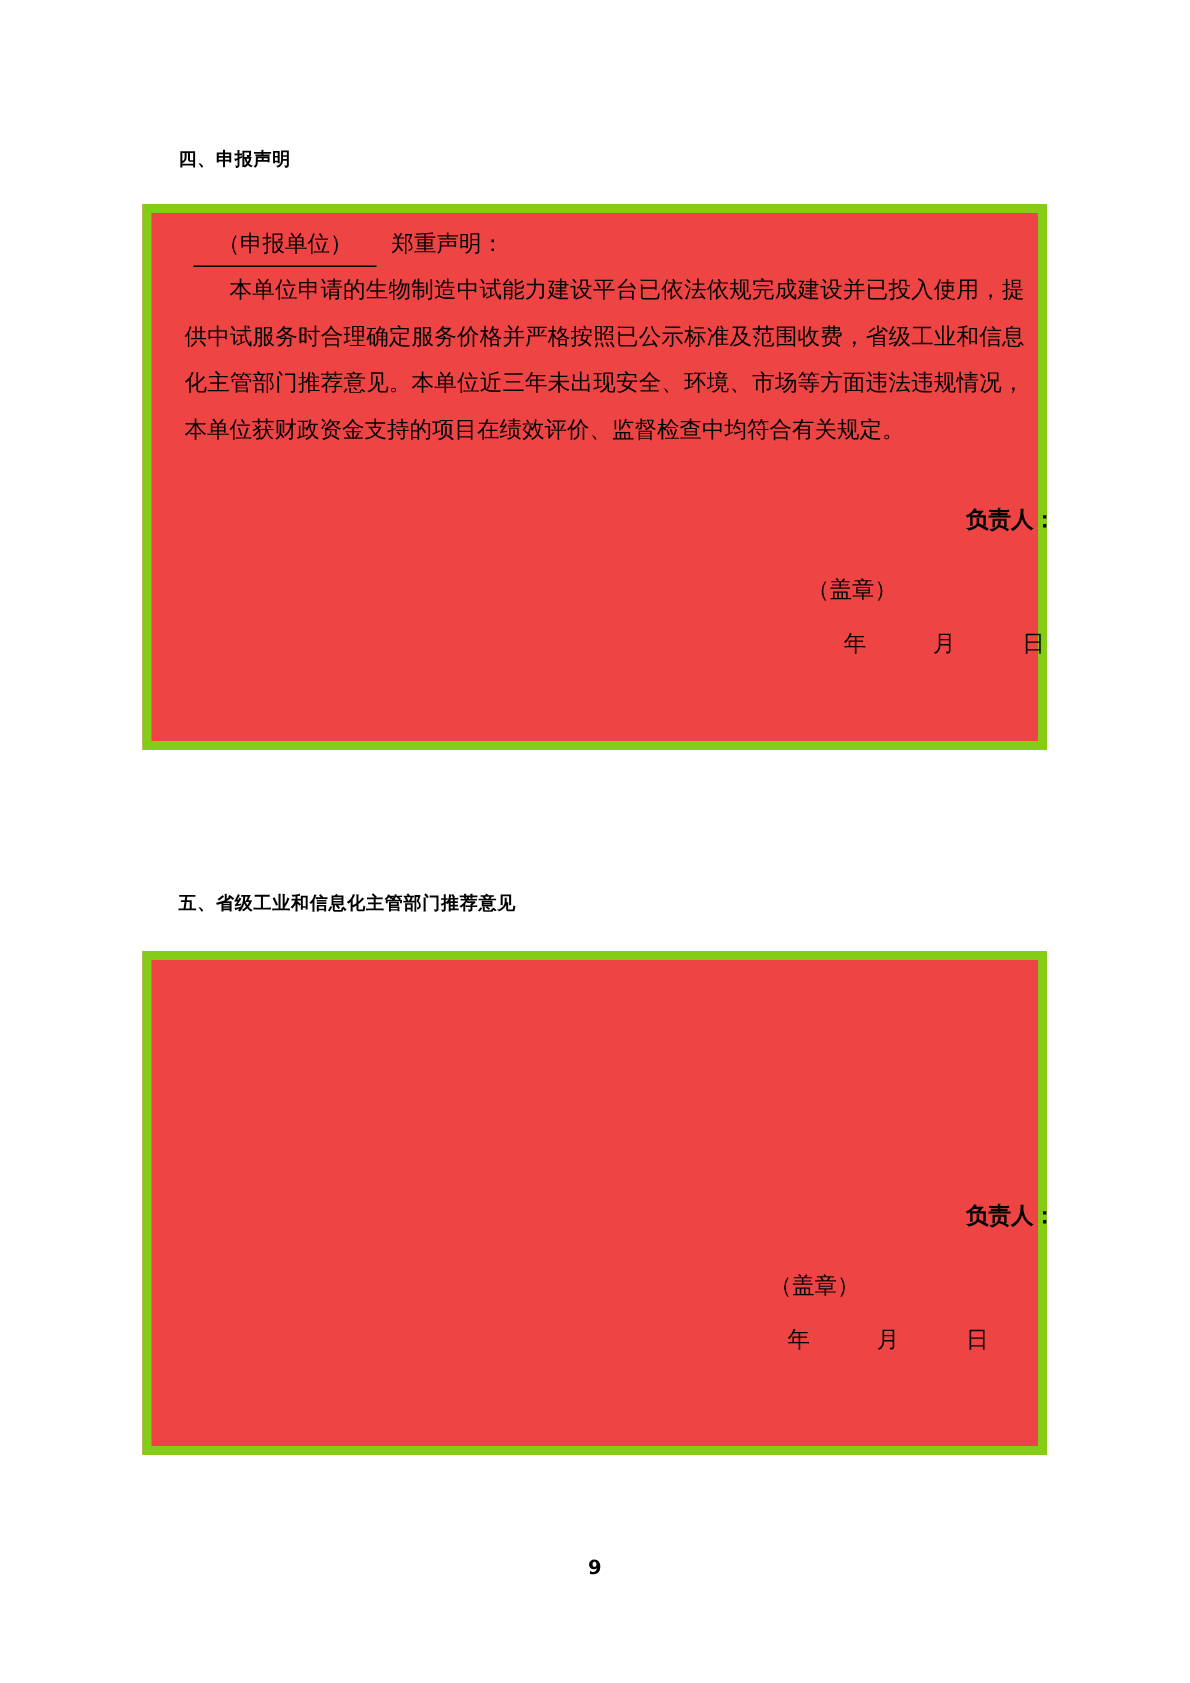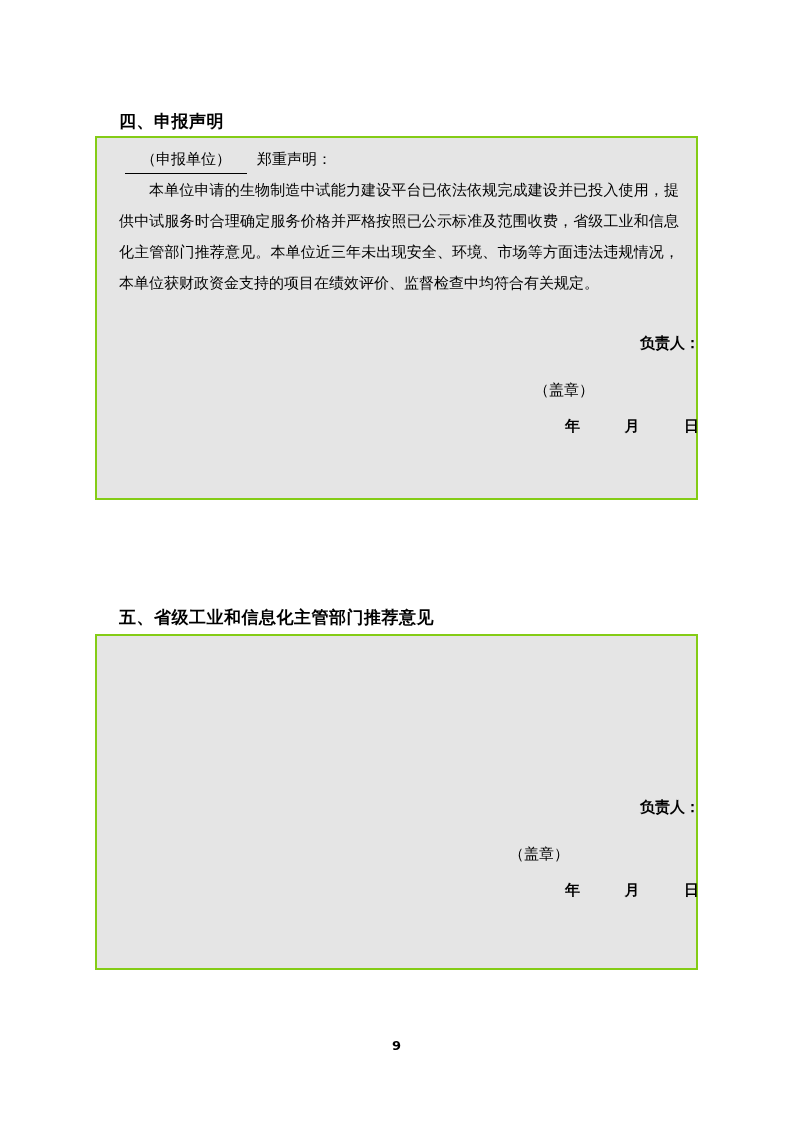--- a/index.html
+++ b/index.html
@@ -20,40 +20,39 @@
     width: 793px;
     height: 1122px;
     box-sizing: border-box;
   }
 
   
   .section-heading {
     position: absolute;
     font-family: "DejaVu Sans", "Liberation Sans", sans-serif;
     font-weight: bold;
-    font-size: 17px;
+    font-size: 12px;
     letter-spacing: 0.5px;
     color: #000;
     white-space: nowrap;
-    margin-top: 12px;
   }
   #heading-4 {
     left: 119px;
     top: 98px;
   }
   #heading-5 {
     left: 119px;
     top: 594px;
   }
 
   .box {
     position: absolute;
-    border: 2px solid #84cc16;
+    border: 6px solid #84cc16;
     box-sizing: border-box;
-    background: #e5e5e5;
+    background: #ef4444;
   }
   #declaration-box {
     left: 95px;
     top: 136px;
     width: 603px;
     height: 364px;
   }
   #recommendation-box {
     left: 95px;
     top: 634px;
@@ -111,25 +110,24 @@
     text-align: right;
     padding-left: 388px;
     font-weight: bold;
   }
   .sig-line2 {
     text-align: left;
     padding-left: 437px;
     margin-top: 17px;
   }
   .sig-line3 {
-    text-align: right;
+    text-align: center;
     padding-left: 455px;
     margin-top: 6px;
     letter-spacing: 1px;
-    font-weight: bold;
   }
   #rec-sig .sig-line1 { padding-left: 330px; }
   #rec-sig .sig-line2 { padding-left: 412px; }
   #rec-sig .sig-line3 { padding-left: 380px; }
 
   .date-sep { display: inline-block; width: 34px; }
 
   .page-number {
     position: absolute;
     left: 0;

